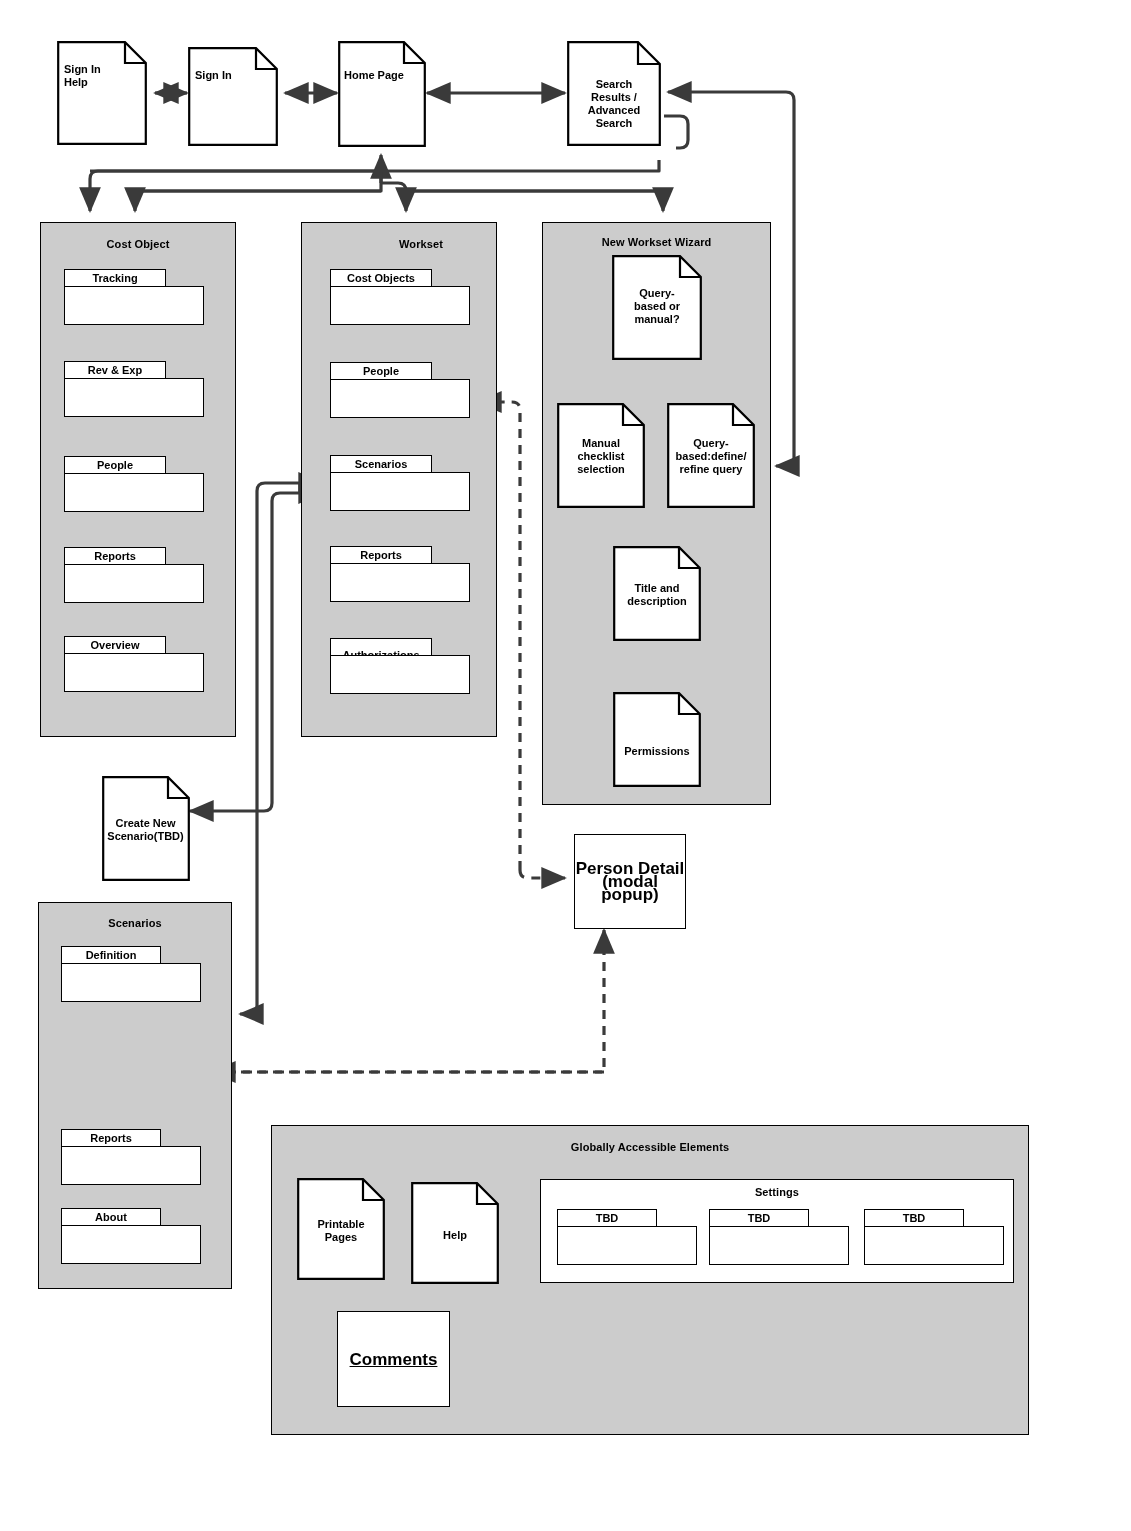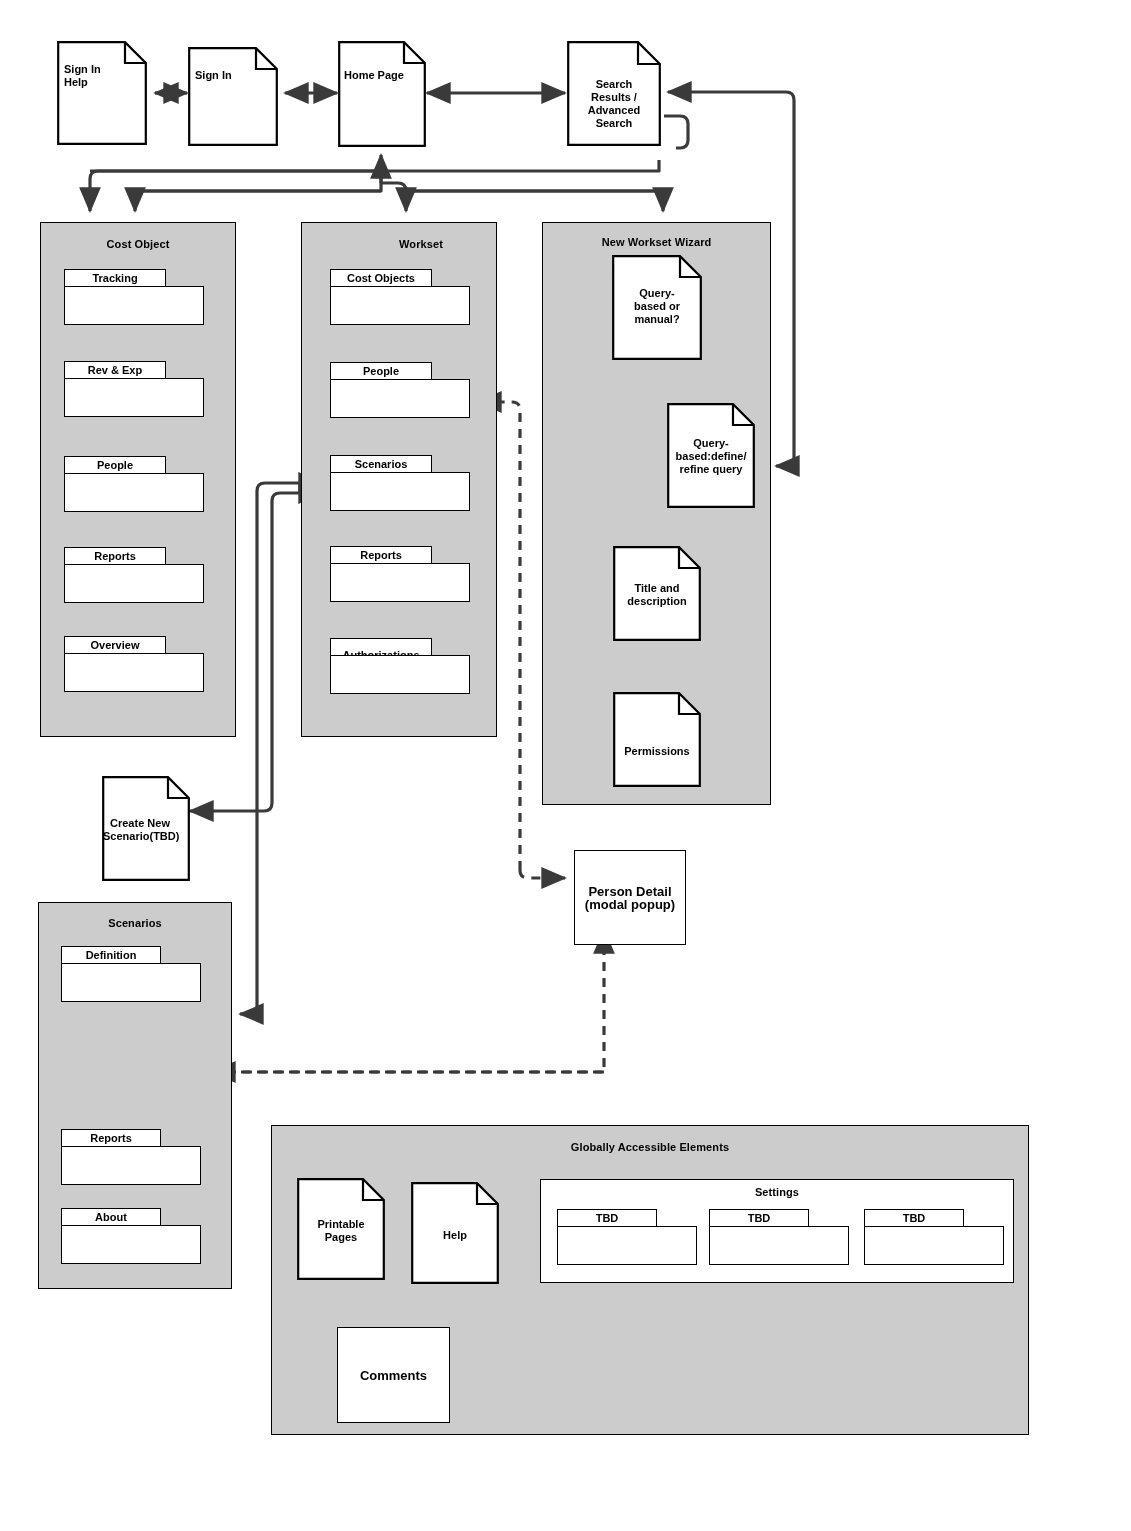--- a/index.html
+++ b/index.html
@@ -110,26 +110,25 @@
   
   .rectnode {
     position: absolute;
     background: #ffffff;
     border: 1.5px solid #000000;
     box-sizing: border-box;
     display: flex;
     align-items: center;
     justify-content: center;
     text-align: center;
-    font-size: 13px;
+    font-size: 17px;
     font-weight: bold;
     line-height: 13px;
     color: #000000;
     white-space: pre-line;
-    margin-top: 16px;
   }
 </style>
 </head>
 <body>
 
 <div id="canvas">
 
   <svg id="wires" viewBox="0 0 1131 1531" xmlns="http://www.w3.org/2000/svg">
     <defs>
       <marker id="ah" markerWidth="9" markerHeight="9" refX="7.4" refY="4.0" orient="auto" markerUnits="strokeWidth">
@@ -315,20 +314,29 @@
   <div class="doc" style="left:612px; top:255px; width:90px; height:105px;">
     <svg width="90" height="105" viewBox="0 0 90 105">
       <path d="M1.2,1.2 L68,1.2 L88.8,22 L88.8,103.8 L1.2,103.8 Z" fill="#ffffff" stroke="#000000" stroke-width="2.2" stroke-linejoin="miter"></path>
       <path d="M68,1.2 L68,22 L88.8,22" fill="none" stroke="#000000" stroke-width="2.2"></path>
     </svg>
     <div class="doc-label" style="top:32px;">Query-
 based or
 manual?</div>
   </div>
 
+  <div class="doc" style="left:557px; top:403px; width:88px; height:105px;">
+    <svg width="88" height="105" viewBox="0 0 88 105">
+      <path d="M1.2,1.2 L66,1.2 L86.8,22 L86.8,103.8 L1.2,103.8 Z" fill="#ffffff" stroke="#000000" stroke-width="2.2" stroke-linejoin="miter"></path>
+      <path d="M66,1.2 L66,22 L86.8,22" fill="none" stroke="#000000" stroke-width="2.2"></path>
+    </svg>
+    <div class="doc-label" style="top:34px;">Manual
+checklist
+selection</div>
+  </div>
 
   <div class="doc" style="left:667px; top:403px; width:88px; height:105px;">
     <svg width="88" height="105" viewBox="0 0 88 105">
       <path d="M1.2,1.2 L66,1.2 L86.8,22 L86.8,103.8 L1.2,103.8 Z" fill="#ffffff" stroke="#000000" stroke-width="2.2" stroke-linejoin="miter"></path>
       <path d="M66,1.2 L66,22 L86.8,22" fill="none" stroke="#000000" stroke-width="2.2"></path>
     </svg>
     <div class="doc-label" style="top:34px; left:2px; right:2px;">Query-
 based:define/
 refine query</div>
   </div>
@@ -343,21 +351,21 @@
   </div>
 
   <div class="doc" style="left:613px; top:692px; width:88px; height:95px;">
     <svg width="88" height="95" viewBox="0 0 88 95">
       <path d="M1.2,1.2 L66,1.2 L86.8,22 L86.8,93.8 L1.2,93.8 Z" fill="#ffffff" stroke="#000000" stroke-width="2.2" stroke-linejoin="miter"></path>
       <path d="M66,1.2 L66,22 L86.8,22" fill="none" stroke="#000000" stroke-width="2.2"></path>
     </svg>
     <div class="doc-label" style="top:53px;">Permissions</div>
   </div>
 
-  <div class="doc" style="left:102px; top:776px; width:76px; height:105px;">
+  <div class="doc" style="left:102px; top:776px; width:76px; height:105px;padding-left:11px;">
     <svg width="88" height="105" viewBox="0 0 88 105">
       <path d="M1.2,1.2 L66,1.2 L86.8,22 L86.8,103.8 L1.2,103.8 Z" fill="#ffffff" stroke="#000000" stroke-width="2.2" stroke-linejoin="miter"></path>
       <path d="M66,1.2 L66,22 L86.8,22" fill="none" stroke="#000000" stroke-width="2.2"></path>
     </svg>
     <div class="doc-label" style="top:41px; left:1px; right:1px;">Create New
 Scenario(TBD)</div>
   </div>
 
   <div class="rectnode" style="left:574px; top:834px; width:112px; height:95px;">Person Detail
 (modal popup)</div>
@@ -402,21 +410,21 @@
   </div>
 
   <div class="doc" style="left:411px; top:1182px; width:88px; height:102px;">
     <svg width="88" height="102" viewBox="0 0 88 102">
       <path d="M1.2,1.2 L66,1.2 L86.8,22 L86.8,100.8 L1.2,100.8 Z" fill="#ffffff" stroke="#000000" stroke-width="2.2" stroke-linejoin="miter"></path>
       <path d="M66,1.2 L66,22 L86.8,22" fill="none" stroke="#000000" stroke-width="2.2"></path>
     </svg>
     <div class="doc-label" style="top:47px;">Help</div>
   </div>
 
-  <div class="rectnode" style="left:337px; top:1311px; width:113px; height:96px;">Comments</div>
+  <div class="rectnode" style="left:337px; top:1311px; width:113px; height:96px;text-decoration:underline;">Comments</div>
 
   <div class="subpanel" style="left:540px; top:1179px; width:474px; height:104px;">
   </div>
   <div class="panel-title" style="left:540px; top:1186px; width:474px;">Settings</div>
 
   <div class="tabw" style="left:557px; top:1209px; width:140px; height:52px;">
     <div class="tab-head" style="width:100px; height:18px;">
       <span>TBD</span>
     </div>
     <div class="tab-body" style="top:17px; width:140px; height:39px;"></div>

